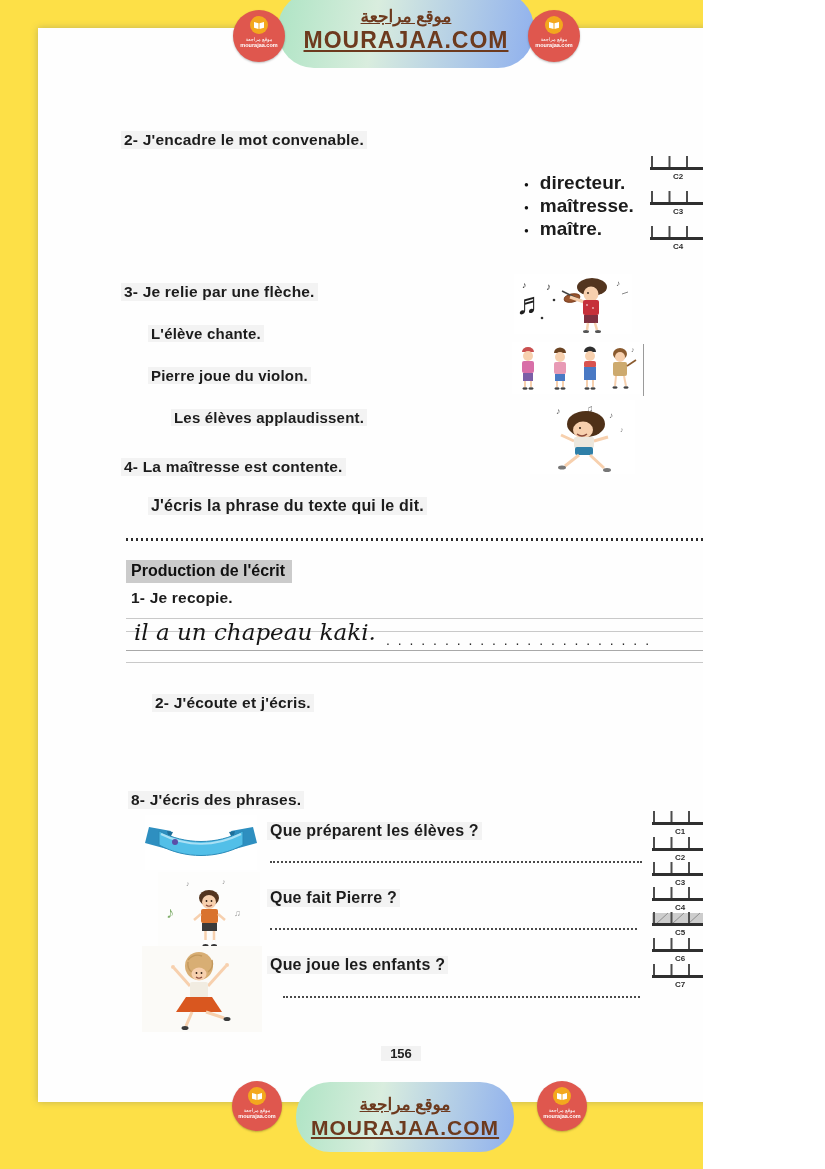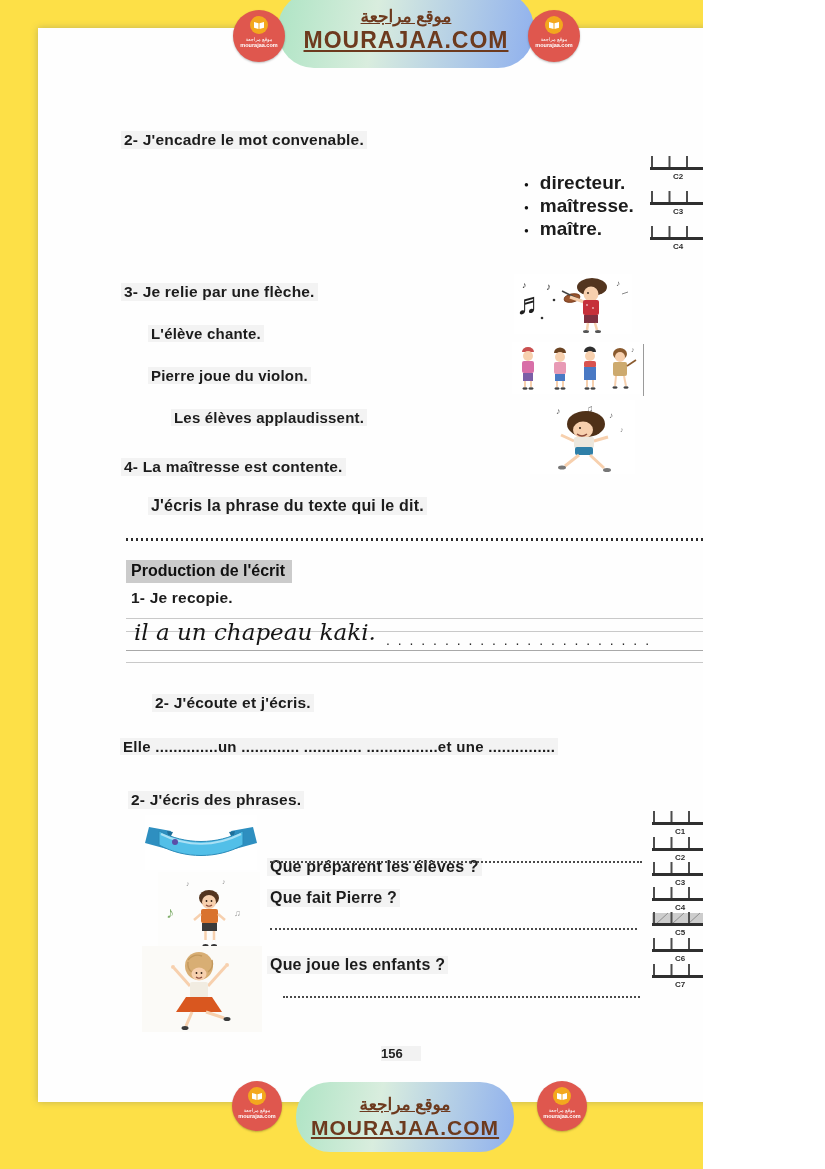--- a/index.html
+++ b/index.html
@@ -41,21 +41,21 @@
   
   .hw{position:absolute;}
   .hw .gl{position:absolute;left:0;right:0;height:1px;background:#c9c9c9;}
   .hw .gl.base{background:#a8a8a8;}
   .hw .txt{position:absolute;left:8px;top:7px;font-family:"DejaVu Serif",serif;font-style:italic;
            font-size:23px;color:#161616;white-space:nowrap;}
   .hw .dots{position:absolute;left:260px;top:20px;font-size:14px;letter-spacing:2px;color:#2a2a2a;white-space:nowrap;}
   .fill-line{position:absolute;font-size:15px;font-weight:600;color:#1c1c1c;white-space:nowrap;letter-spacing:.3px;}
   .illus{position:absolute;}
   .crease{position:absolute;width:1px;background:#9a9a9a;}
-  .pagenum{position:absolute;font-size:13px;font-weight:600;color:#222;width:40px;
+  .pagenum{position:absolute;font-size:13px;font-weight:600;color:#222;width:40px;text-align:center;
            background:rgba(160,160,160,.12);}
 </style>
 </head>
 <body>
 
 <div id="canvas">
 
   <svg width="0" height="0" style="position:absolute" aria-hidden="true">
     <defs>
       <g id="comb">
@@ -215,36 +215,35 @@
   <div class="hw" style="left:126px;top:612px;width:578px;height:56px;">
     <div class="gl" style="top:6px;"></div>
     <div class="gl" style="top:19px;"></div>
     <div class="gl base" style="top:38px;"></div>
     <div class="gl" style="top:50px;"></div>
     <div class="txt">il a un chapeau kaki.</div>
     <div class="dots">. . . . . . . . . . . . . . . . . . . . . . .</div>
   </div>
 
   <div class="t title smudge" style="left:131px;top:694px;margin-left:21px;">2- J'écoute et j'écris.</div>
-  <div class="fill-line smudge" style="left:120px;top:738px;">Elle ..............un ............. ............. ................et une ...............</div>
-
-  <div class="t title smudge" style="left:128px;top:791px;">2- J'écris des phrases.</div>
+
+  <div class="t title smudge" style="left:128px;top:791px;">8- J'écris des phrases.</div>
 
   <svg class="illus" style="left:145px;top:815px;" width="112" height="55" viewBox="0 0 112 55">
     <rect width="112" height="55" fill="#ffffff"></rect>
     <polygon points="4,12 26,16 22,34 0,28" fill="#2e8fc0"></polygon>
     <polygon points="22,16 28,17 24,25" fill="#1f6f99"></polygon>
     <polygon points="108,12 86,16 90,34 112,28" fill="#2e8fc0"></polygon>
     <polygon points="90,16 84,17 88,25" fill="#1f6f99"></polygon>
     <path d="M14 16 C40 30 72 30 98 16 L98 30 C72 44 40 44 14 30 Z" fill="#52bfe8" stroke="#2a8ab8" stroke-width="1"></path>
     <path d="M16 19 C42 32 70 32 96 19" fill="none" stroke="#bfe9f7" stroke-width="2" opacity="0.8"></path>
     <circle cx="30" cy="27" r="3" fill="#5b4ea8"></circle>
   </svg>
 
-  <div class="t smudge" style="left:267px;top:822px;font-size:16px;margin-top:36px;">Que préparent les élèves ?</div>
+  <div class="t smudge" style="left:267px;top:822px;font-size:16px;">Que préparent les élèves ?</div>
   <div class="dotline" style="left:270px;top:861px;width:372px;"></div>
 
   <svg class="illus" style="left:158px;top:872px;" width="102" height="92" viewBox="0 0 102 92">
     <rect width="102" height="92" fill="#fdfdfc"></rect>
     <text x="8" y="46" font-size="16" fill="#7fae6a">♪</text>
     <text x="28" y="14" font-size="7" fill="#999">♪</text>
     <text x="64" y="12" font-size="7" fill="#999">♪</text>
     <text x="76" y="44" font-size="9" fill="#999">♫</text>
     <ellipse cx="51" cy="26" rx="10" ry="8" fill="#53351f"></ellipse>
     <circle cx="51" cy="30" r="7" fill="#f7d0ae"></circle>

